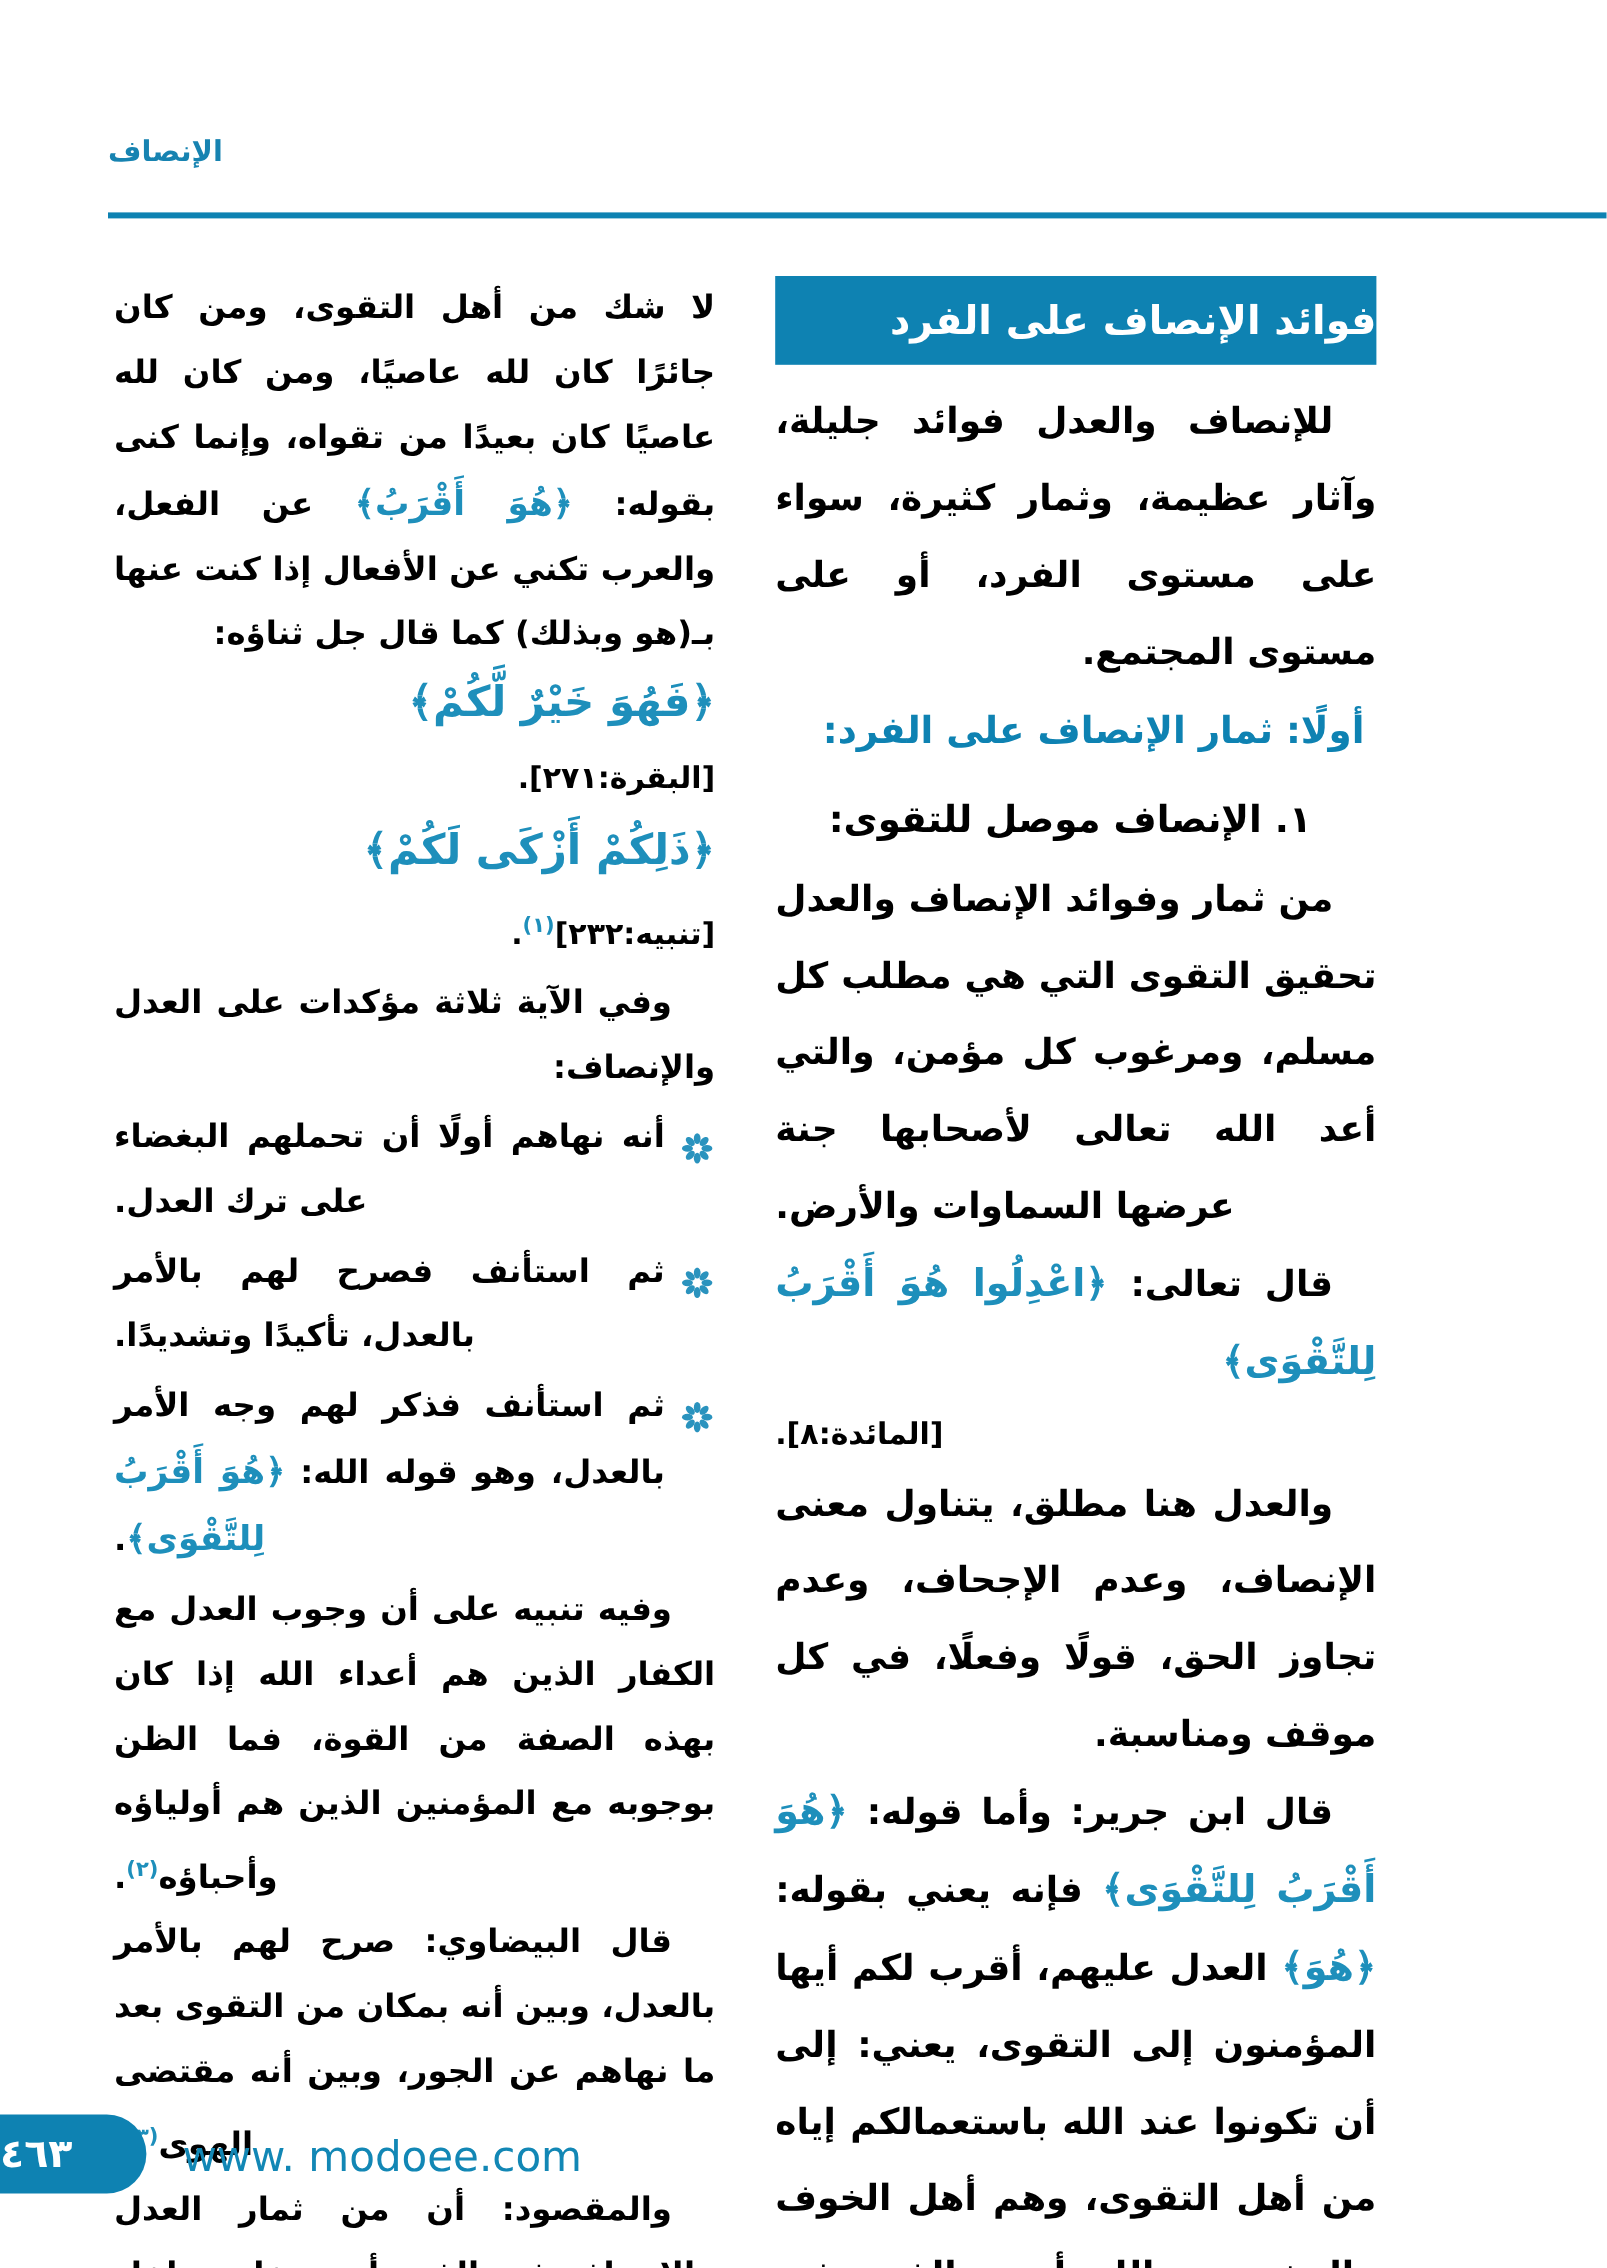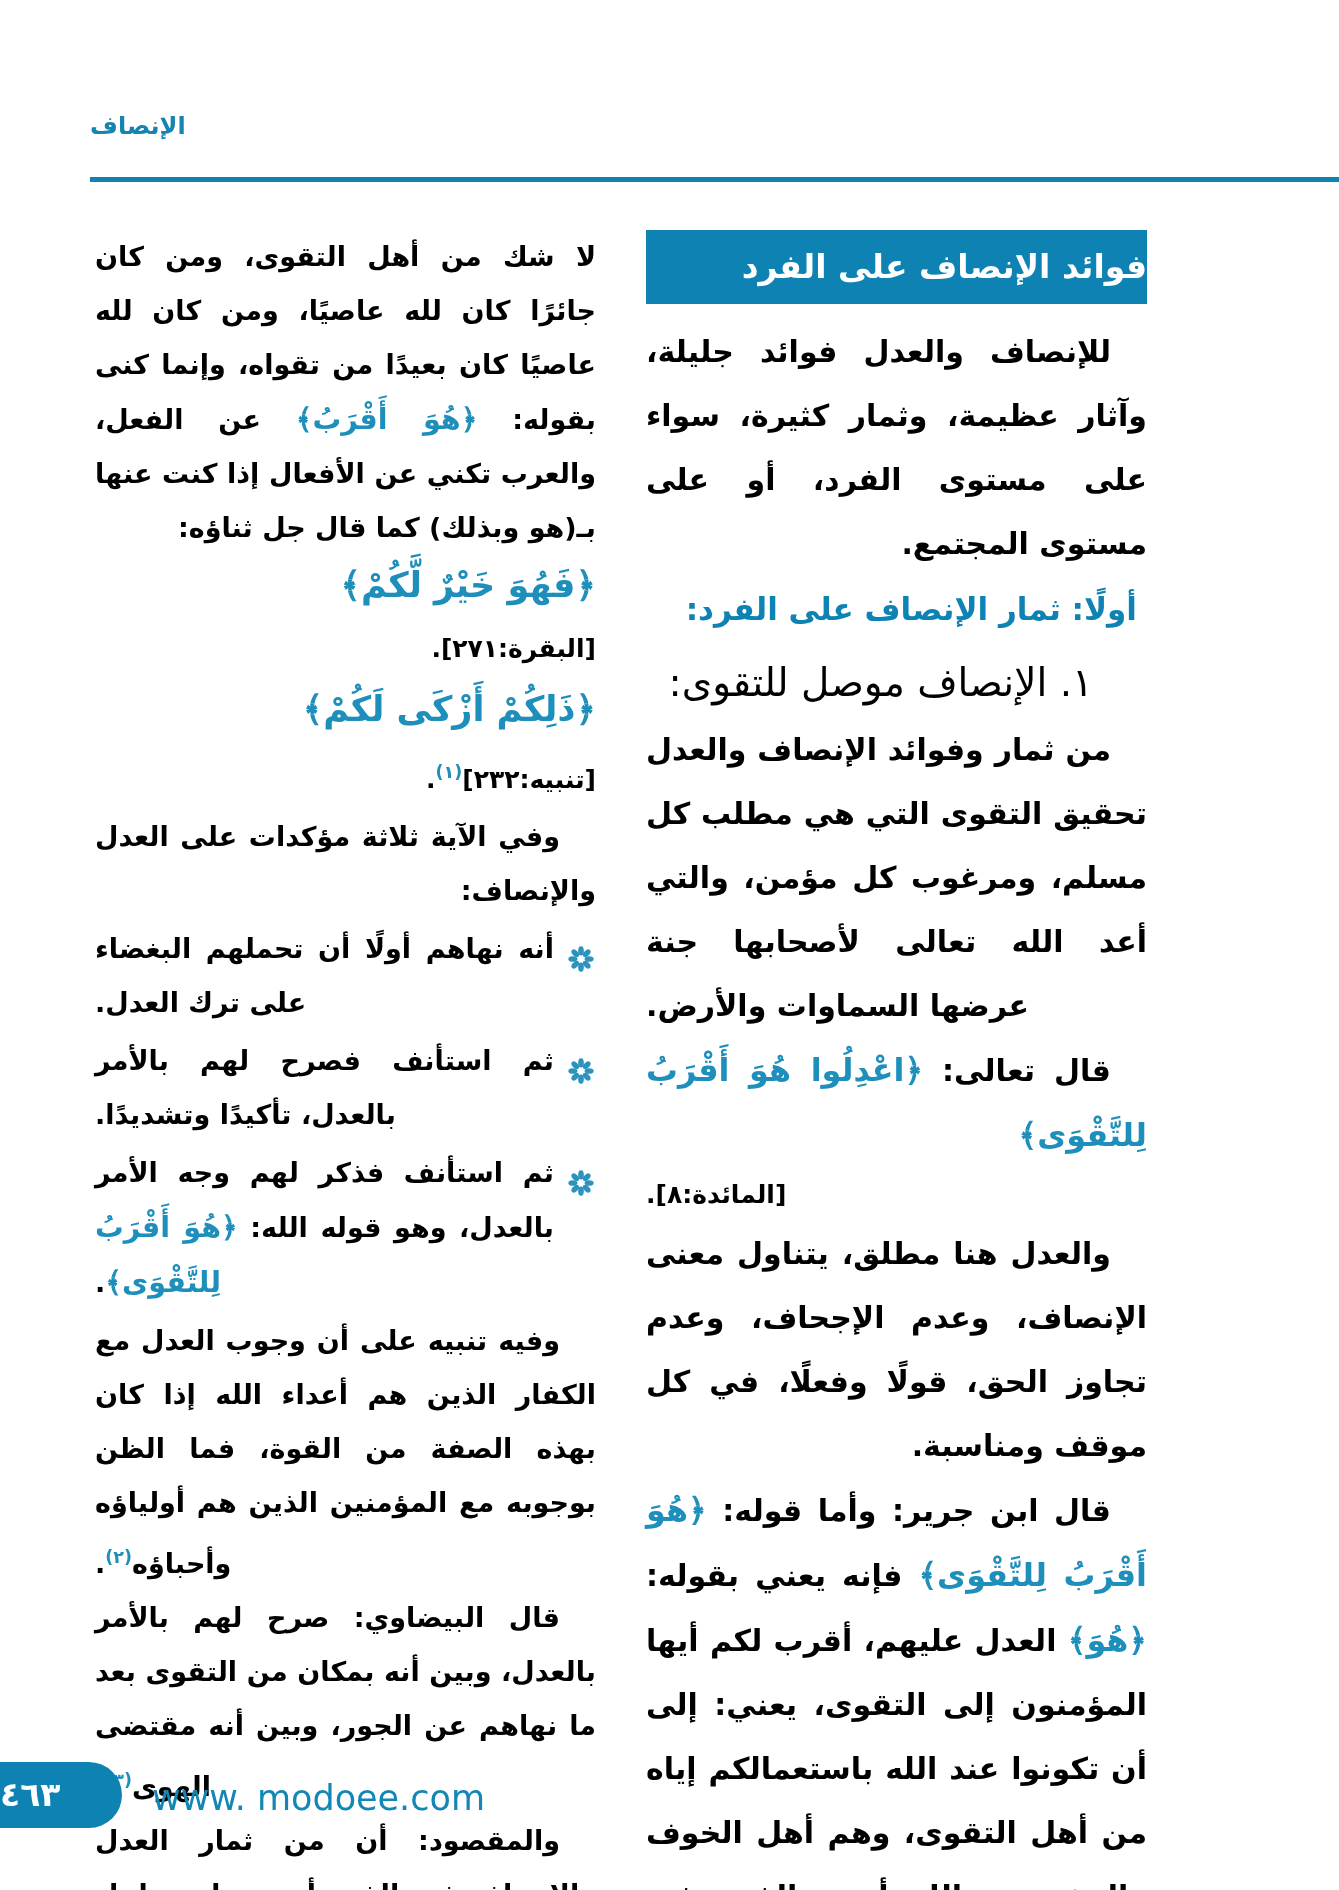--- a/index.html
+++ b/index.html
@@ -28,21 +28,21 @@
   .col-right { font-size:30px; line-height:64px; font-weight:bold; color:#000; }
   .col-left  { font-size:27px; line-height:54px; font-weight:bold; color:#000; }
   .para { text-align:justify; }
   .indent { text-indent:36px; }
   .last-left { text-align-last:left; }
   .section-box {
     background:#0e82b2; color:#ffffff; height:74px; line-height:74px;
     text-align:right; font-size:33px; font-weight:bold; margin-bottom:16px;
   }
   .blue-heading { color:#0e82b2; font-size:31px; font-weight:bold; text-indent:10px; line-height:66px; }
-  .black-heading { font-size:39px; font-weight:normal; text-indent:54px; line-height:70px; margin-top:6px; }
+  .black-heading { font-size:31px; font-weight:bold; text-indent:54px; line-height:70px; margin-top:6px; }
   .ayah { color:#1e8fbb; font-weight:bold; }
   .ayah-inline { font-size:1.06em; }
   .ref-line { text-align:left; font-size:25px; line-height:54px; font-weight:bold; }
   .ayah-block { padding-left:120px; line-height:60px; }
   .ayah-lg { font-size:35px; }
   .ayah-ref { color:#000; font-size:25px; font-weight:bold; }
   .fn-ref { color:#1e8fbb; font-size:0.65em; vertical-align:super; font-weight:bold; }
   
   .bullet { position:relative; padding-right:42px; text-align:justify; text-align-last:left; margin:4px 0; }
   .bullet .flower { position:absolute; right:2px; top:14px; width:26px; height:26px; }

